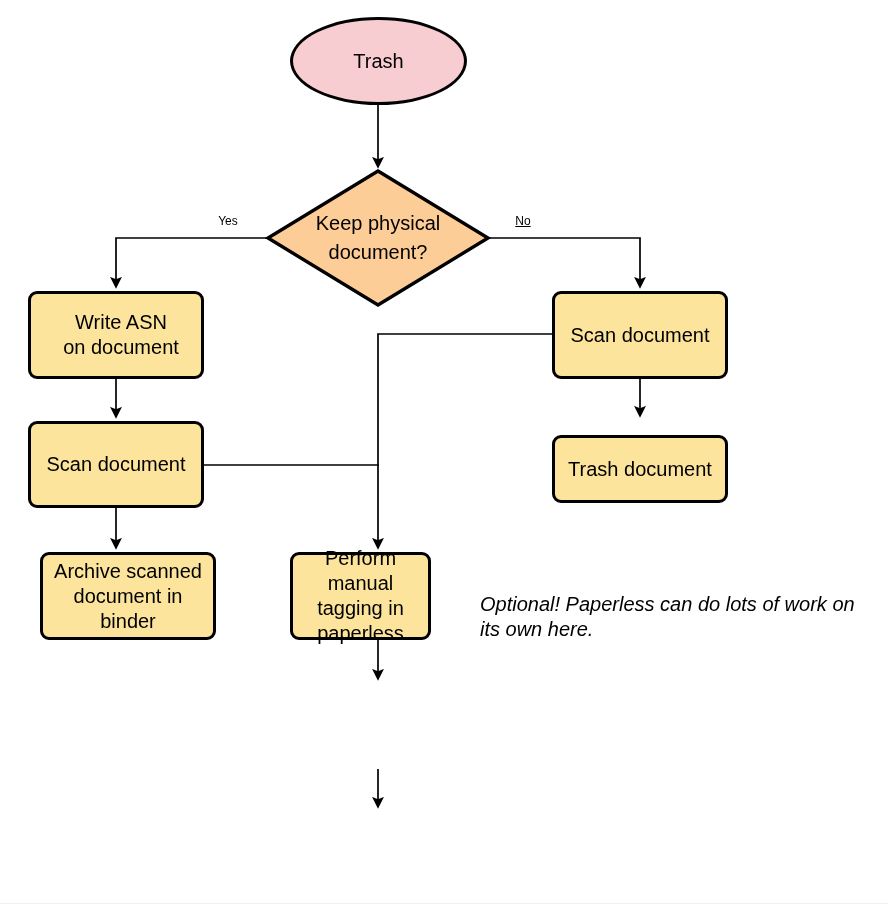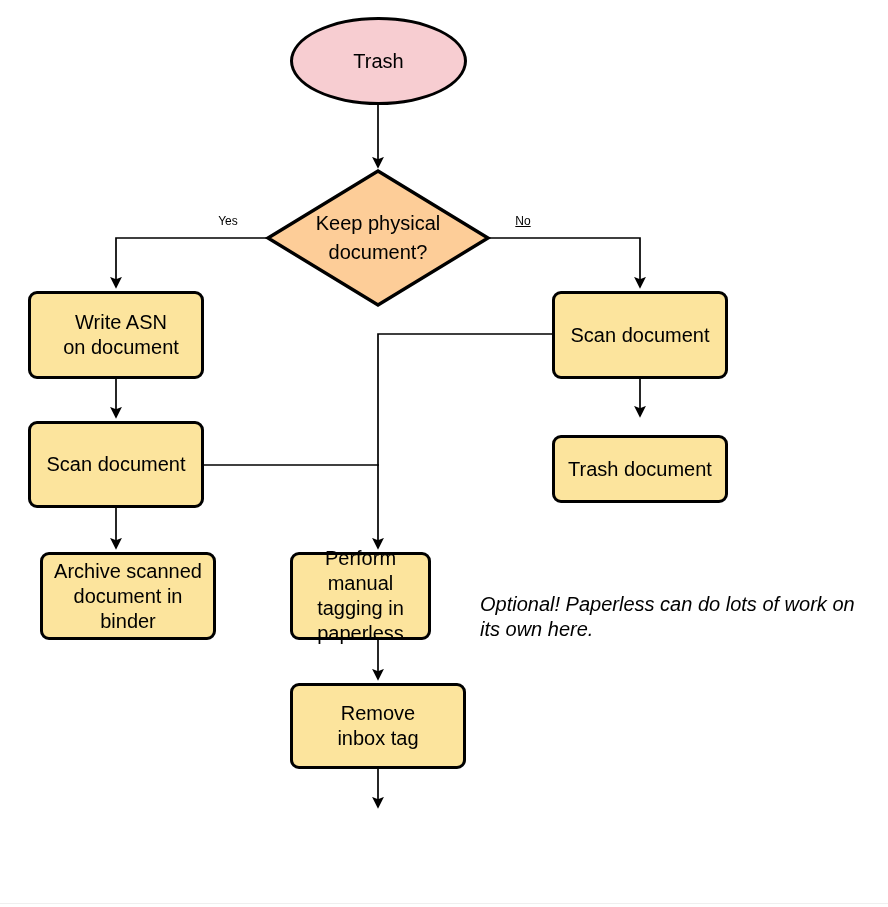--- a/index.html
+++ b/index.html
@@ -158,24 +158,20 @@
   <div class="node process n-trash">
     <span>Trash document</span>
   </div>
 
   <div class="node process n-tagging">
     <span>Perform manual
 tagging in
 paperless</span>
   </div>
 
-  <div class="node process n-remove">
-    <span>Remove
-inbox tag</span>
-  </div>
 
 
   <div class="note">
     <span>Optional! Paperless can do lots of work on
 its own here.</span>
   </div>
 
   <div class="bottom-divider"></div>
 </div>
 

